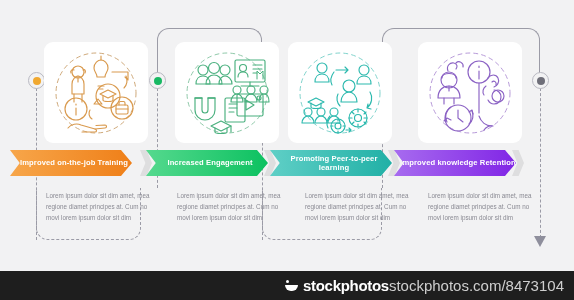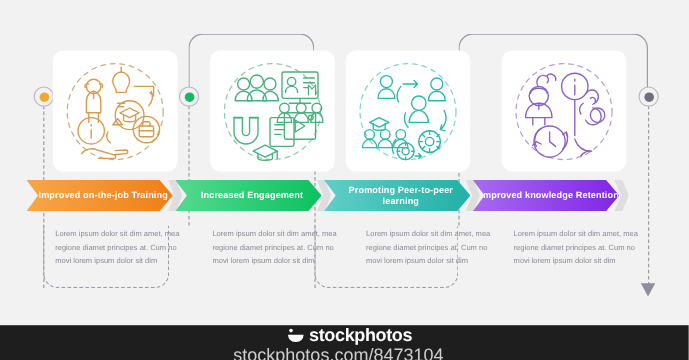--- a/index.html
+++ b/index.html
@@ -44,21 +44,21 @@
   .body-text{position:absolute;top:190px;width:110px;font-size:6.3px;
      line-height:1.75;color:#8a8a93;text-align:left;}
 
   
   .endarrow{position:absolute;width:0;height:0;
      border-left:6px solid transparent;border-right:6px solid transparent;
      border-top:11px solid #8f8f9c;}
 
   
   .footer{position:absolute;left:0;bottom:0;width:574px;height:29px;
-     background:#1e1e1e;display:flex;align-items:center;justify-content:space-between;flex-direction:column;}
+     background:#1e1e1e;display:flex;align-items:center;justify-content:flex-end;}
   .brand{display:flex;align-items:center;gap:5px;padding-left:9px;}
   .brand .mark{position:relative;width:13px;height:13px;}
   .brand .mark .bowl{position:absolute;left:0;bottom:1px;width:13px;height:6.5px;
      background:#fff;border-radius:0 0 13px 13px;}
   .brand .mark .dotm{position:absolute;left:1px;top:1px;width:3px;height:3px;
      border-radius:50%;background:#fff;}
   .brand .wordmark{color:#fff;font-size:15px;font-weight:bold;letter-spacing:-.3px;}
   .footer .url{color:#cfcfcf;font-size:15px;padding-right:10px;}
 </style>
 </head>
@@ -221,21 +221,21 @@
         <path d="M60 84c2-3 6-5 9-4"></path>
       </g>
     </svg>
   </div>
 
   <div class="chev" style="left:140px;"></div>
   <div class="chev" style="left:264px;"></div>
   <div class="chev" style="left:388px;"></div>
   <div class="chev" style="left:512px;"></div>
 
-  <div class="banner" style="left:22px;background:linear-gradient(90deg,#f7a64a,#ef7f18);">
+  <div class="banner" style="left:10px;background:linear-gradient(90deg,#f7a64a,#ef7f18);">
     <span>Improved on-the-job Training</span>
   </div>
   <div class="banner" style="left:146px;background:linear-gradient(90deg,#55d98e,#0cc160);">
     <span>Increased Engagement</span>
   </div>
   <div class="banner" style="left:270px;background:linear-gradient(90deg,#5fcfc6,#21b0a6);">
     <span>Promoting Peer-to-peer learning</span>
   </div>
   <div class="banner" style="left:394px;background:linear-gradient(90deg,#a76bef,#8125e6);">
     <span>Improved knowledge Retention</span>

